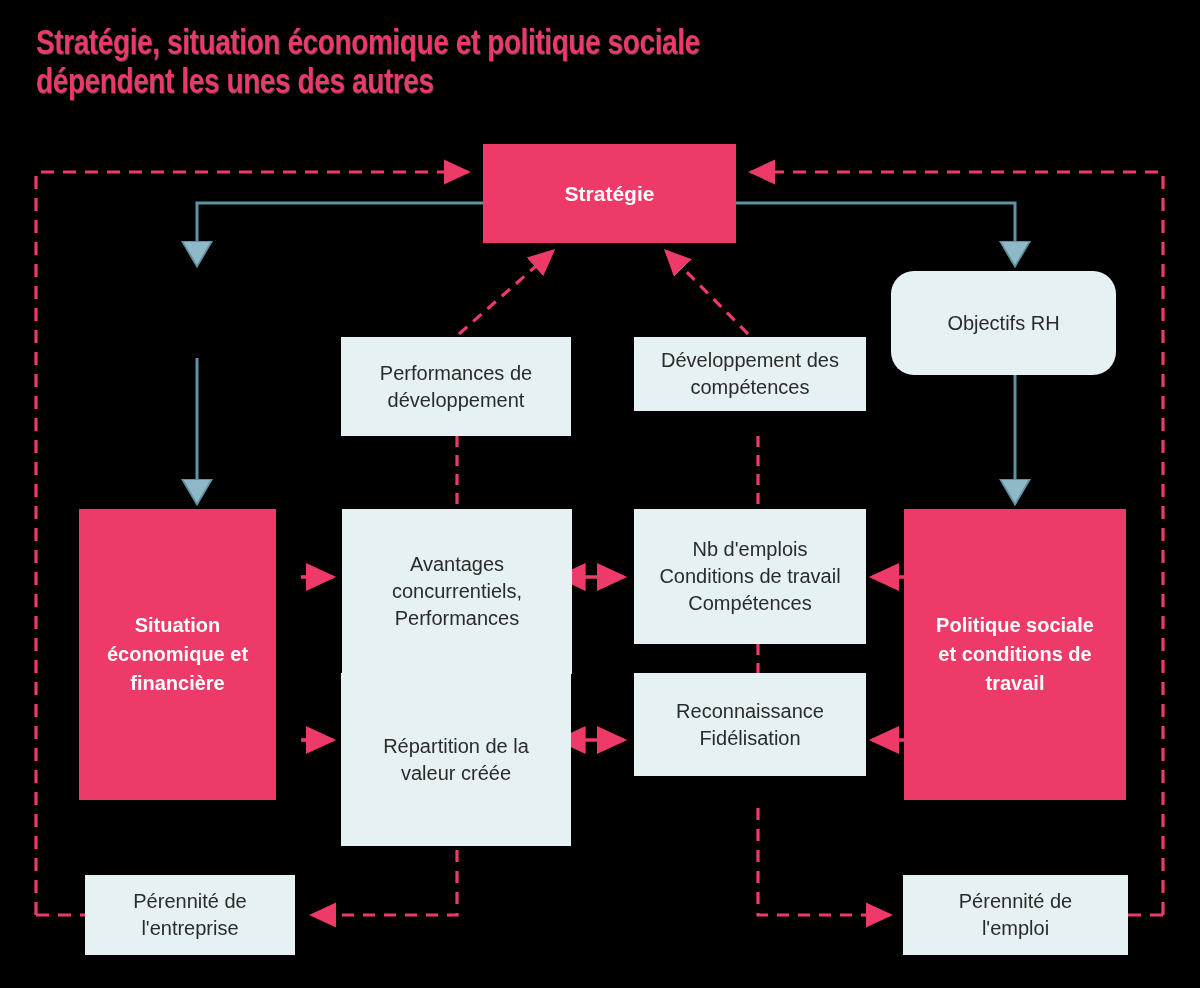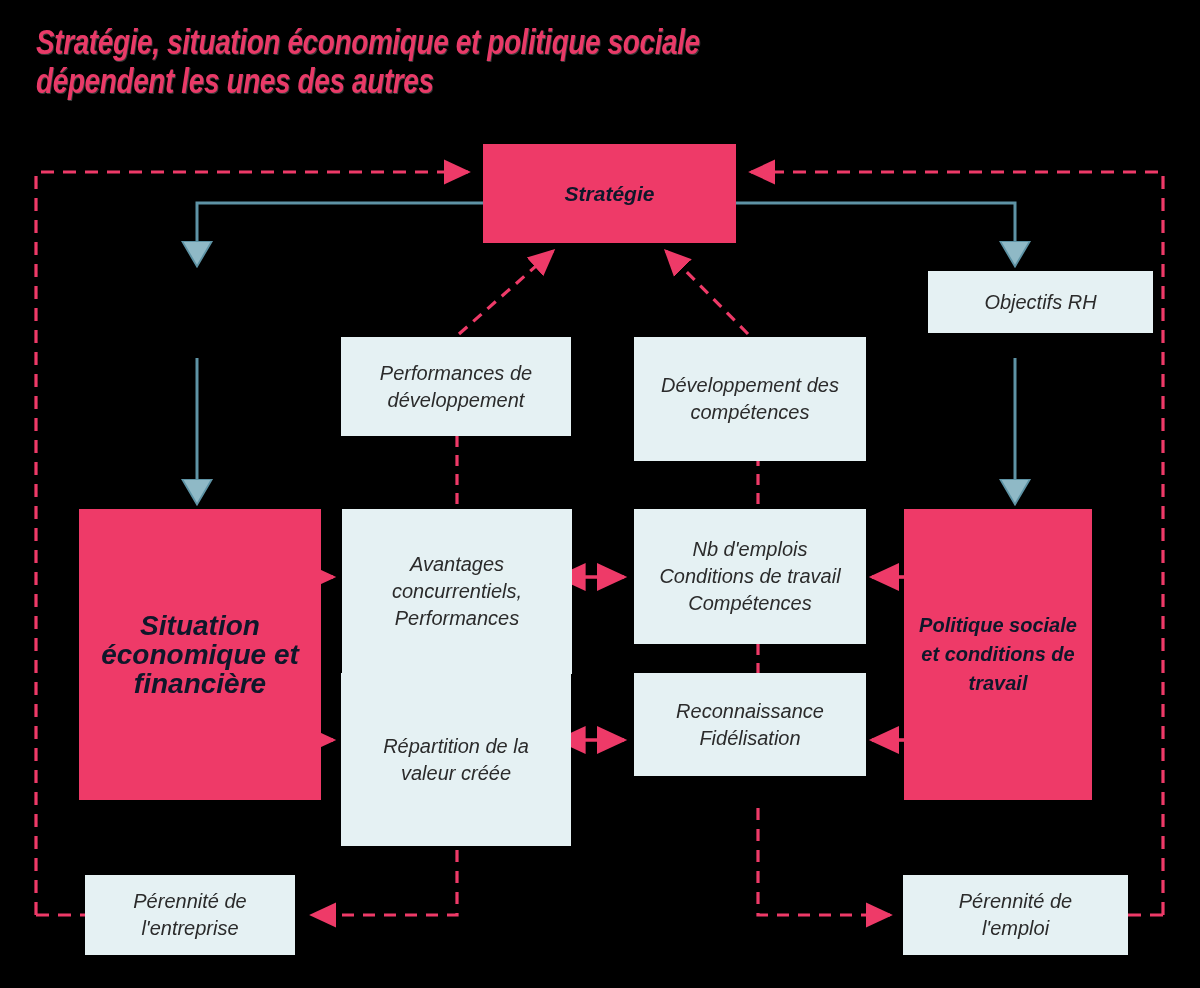--- a/index.html
+++ b/index.html
@@ -1,21 +1,21 @@
 <!DOCTYPE html>
 <html><head>
 <meta charset="utf-8">
 <title>Diagram</title>
 <style>
   html,body{margin:0;padding:0;background:#000;}
   body{
     width:1200px;height:988px;position:relative;overflow:hidden;
     font-family:"Liberation Sans", sans-serif;
   }
-  #stage{position:absolute;left:0;top:0;width:1200px;height:988px;font-style:italic;}
+  #stage{position:absolute;left:0;top:0;width:1200px;height:988px;}
 
   
   #title{
     position:absolute;left:36px;top:22px;width:1000px;
     font-family:"Liberation Sans", sans-serif;
     font-weight:bold;
     font-size:35px;
     line-height:39px;
     letter-spacing:-0.5px;
     color:#E93A68;
@@ -39,30 +39,30 @@
   .box .txt{display:block;white-space:pre-line;}
   .light{
     background:#E5F1F3;
     color:#2B2B2B;
     font-size:20px;
     line-height:27px;
     font-weight:normal;
   }
   .pink{
     background:#EE3A68;
-    color:#0f172a;
+    color:#ffffff;
     font-weight:bold;
   }
   #box-strategie{left:483px;top:144px;width:253px;height:99px;font-size:21px;line-height:26px;}
   #box-obj-eco{left:85px;top:271px;width:225px;height:87px;}
-  #box-obj-rh{left:928px;top:271px;width:225px;height:62px;}
+  #box-obj-rh{left:891px;top:271px;width:225px;height:104px;border-radius:23px;}
   #box-perspectives{left:341px;top:337px;width:230px;height:99px;}
-  #box-developpement{left:634px;top:337px;width:232px;height:124px;}
-  #box-situation{left:79px;top:509px;width:242px;height:291px;font-size:28px;line-height:29px;}
-  #box-politique{left:904px;top:509px;width:188px;height:291px;font-size:20px;line-height:29px;}
+  #box-developpement{left:634px;top:337px;width:232px;height:74px;}
+  #box-situation{left:79px;top:509px;width:197px;height:291px;font-size:20px;line-height:29px;}
+  #box-politique{left:904px;top:509px;width:222px;height:291px;font-size:20px;line-height:29px;}
   #box-avantages{left:342px;top:509px;width:230px;height:165px;}
   #box-nbemplois{left:634px;top:509px;width:232px;height:135px;}
   #box-repartition{left:341px;top:673px;width:230px;height:173px;}
   #box-reconnaissance{left:634px;top:673px;width:232px;height:103px;}
   #box-per-entreprise{left:85px;top:875px;width:210px;height:80px;}
   #box-per-emploi{left:903px;top:875px;width:225px;height:80px;}
 </style>
 </head>
 <body>
 

